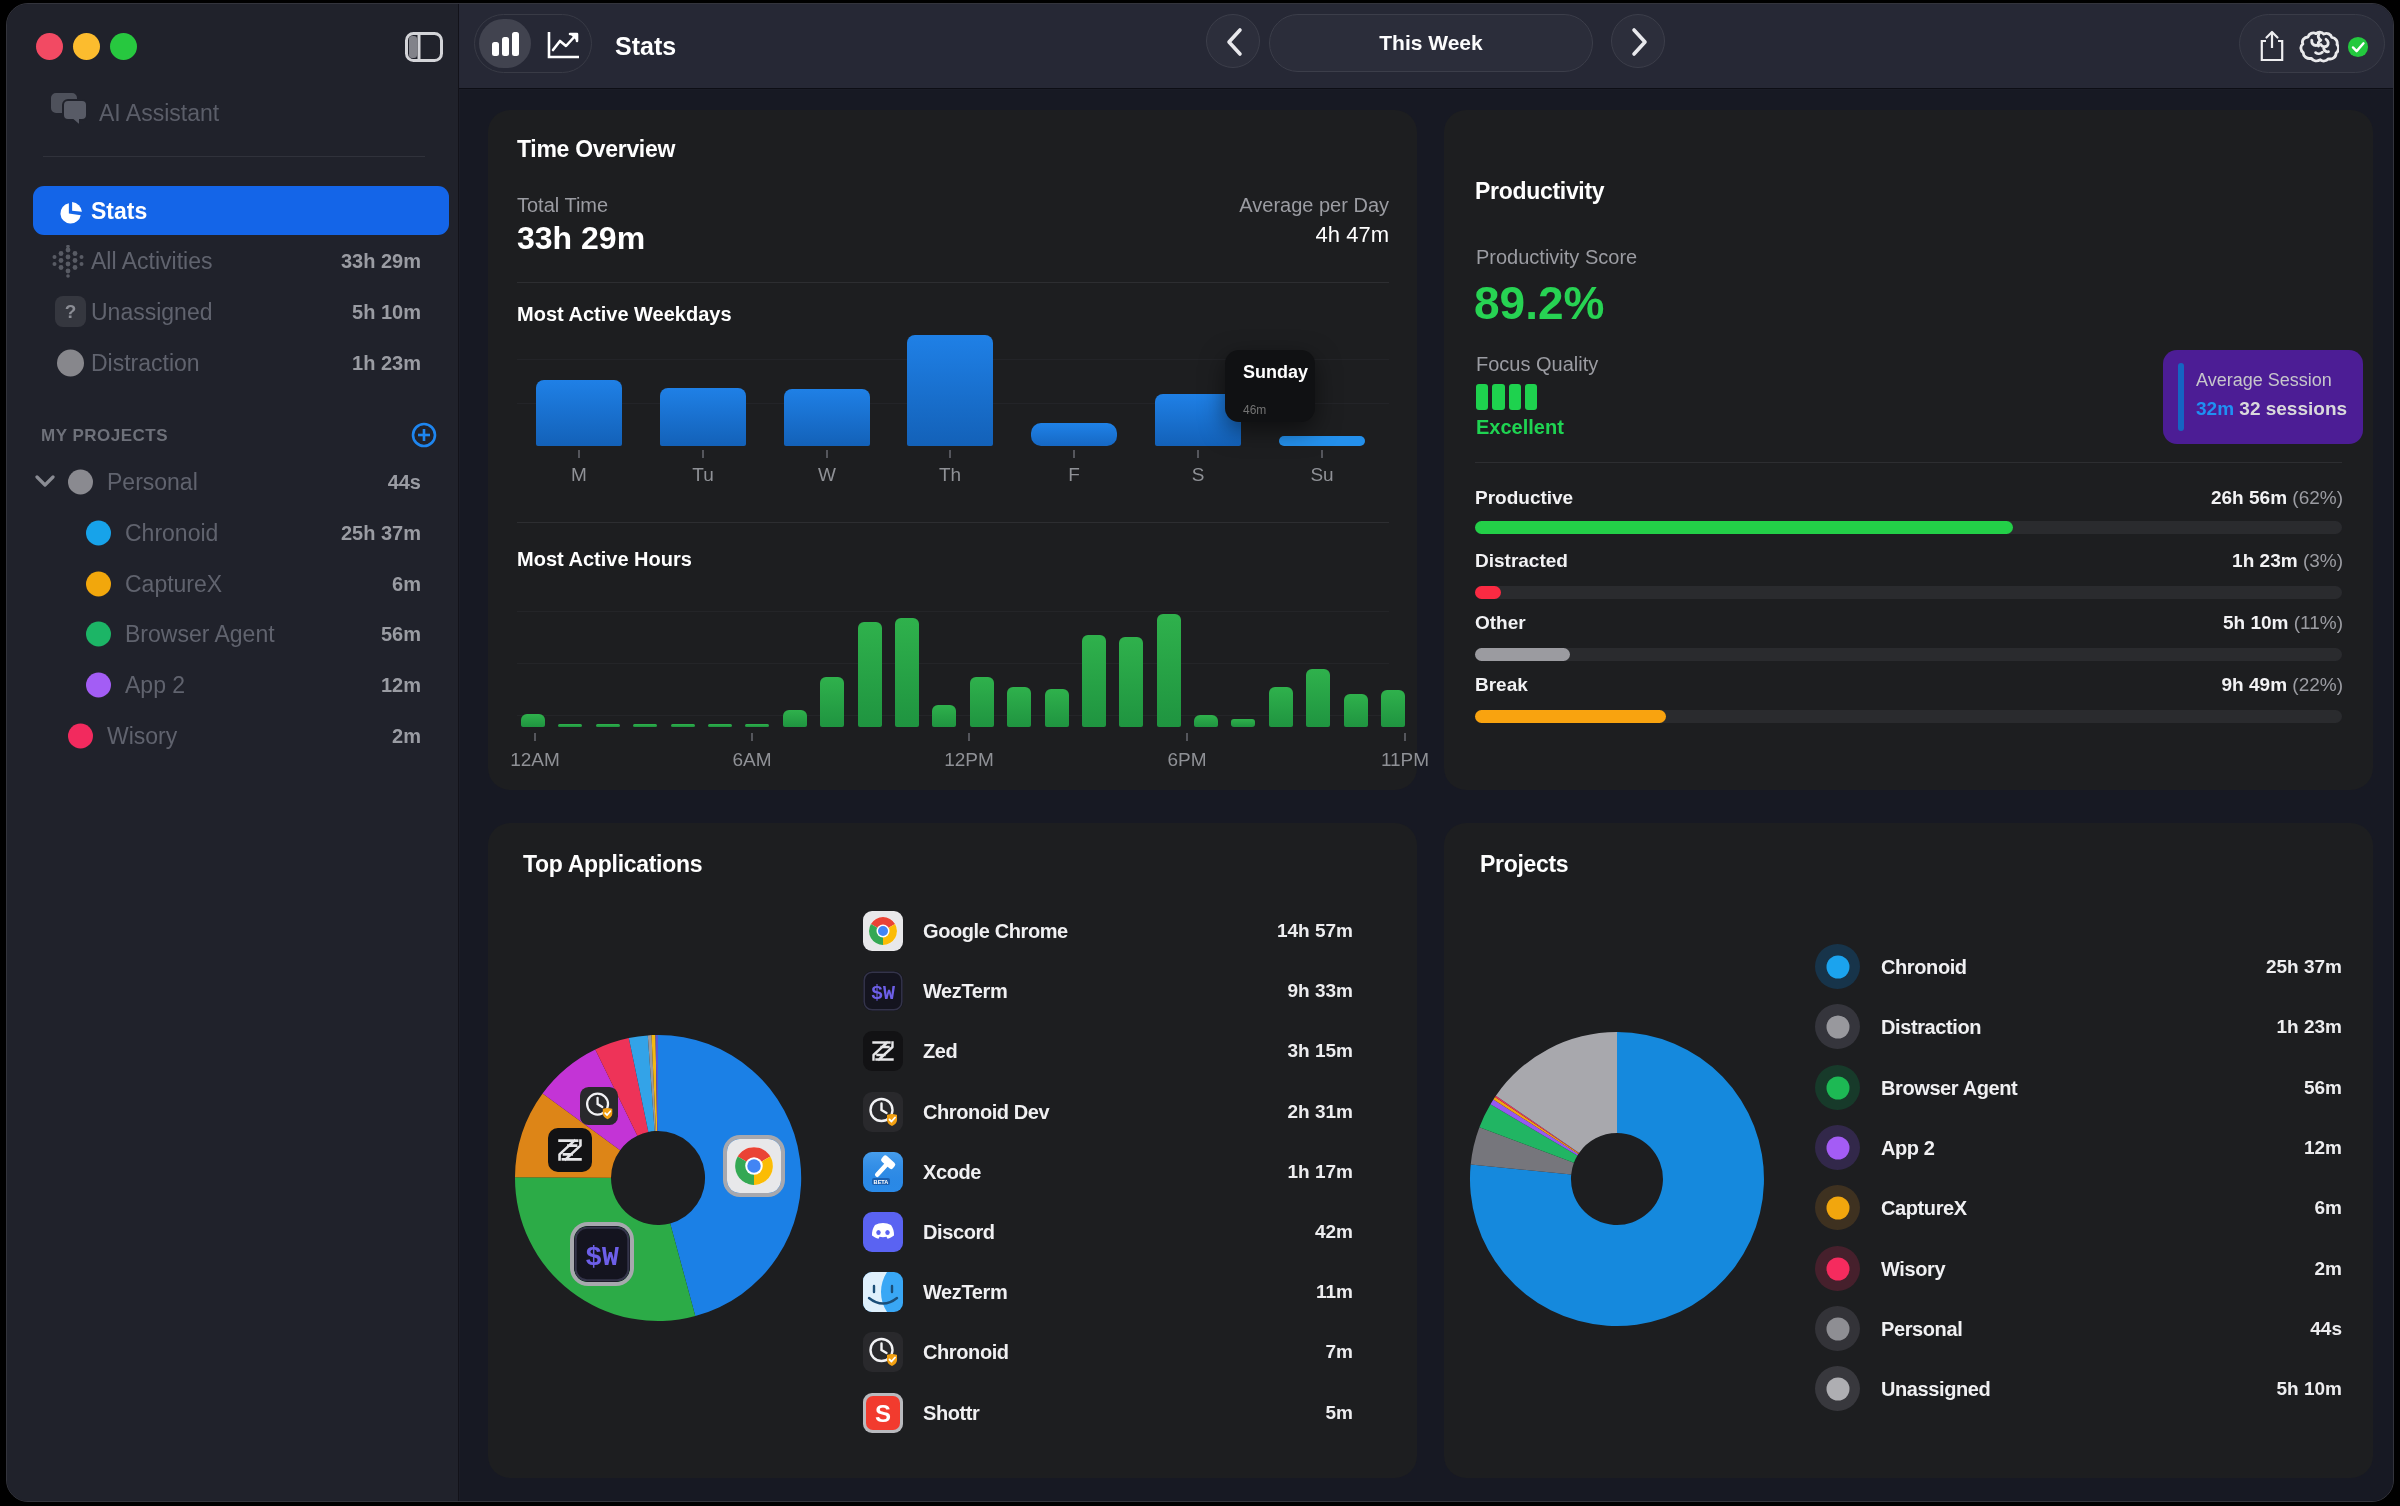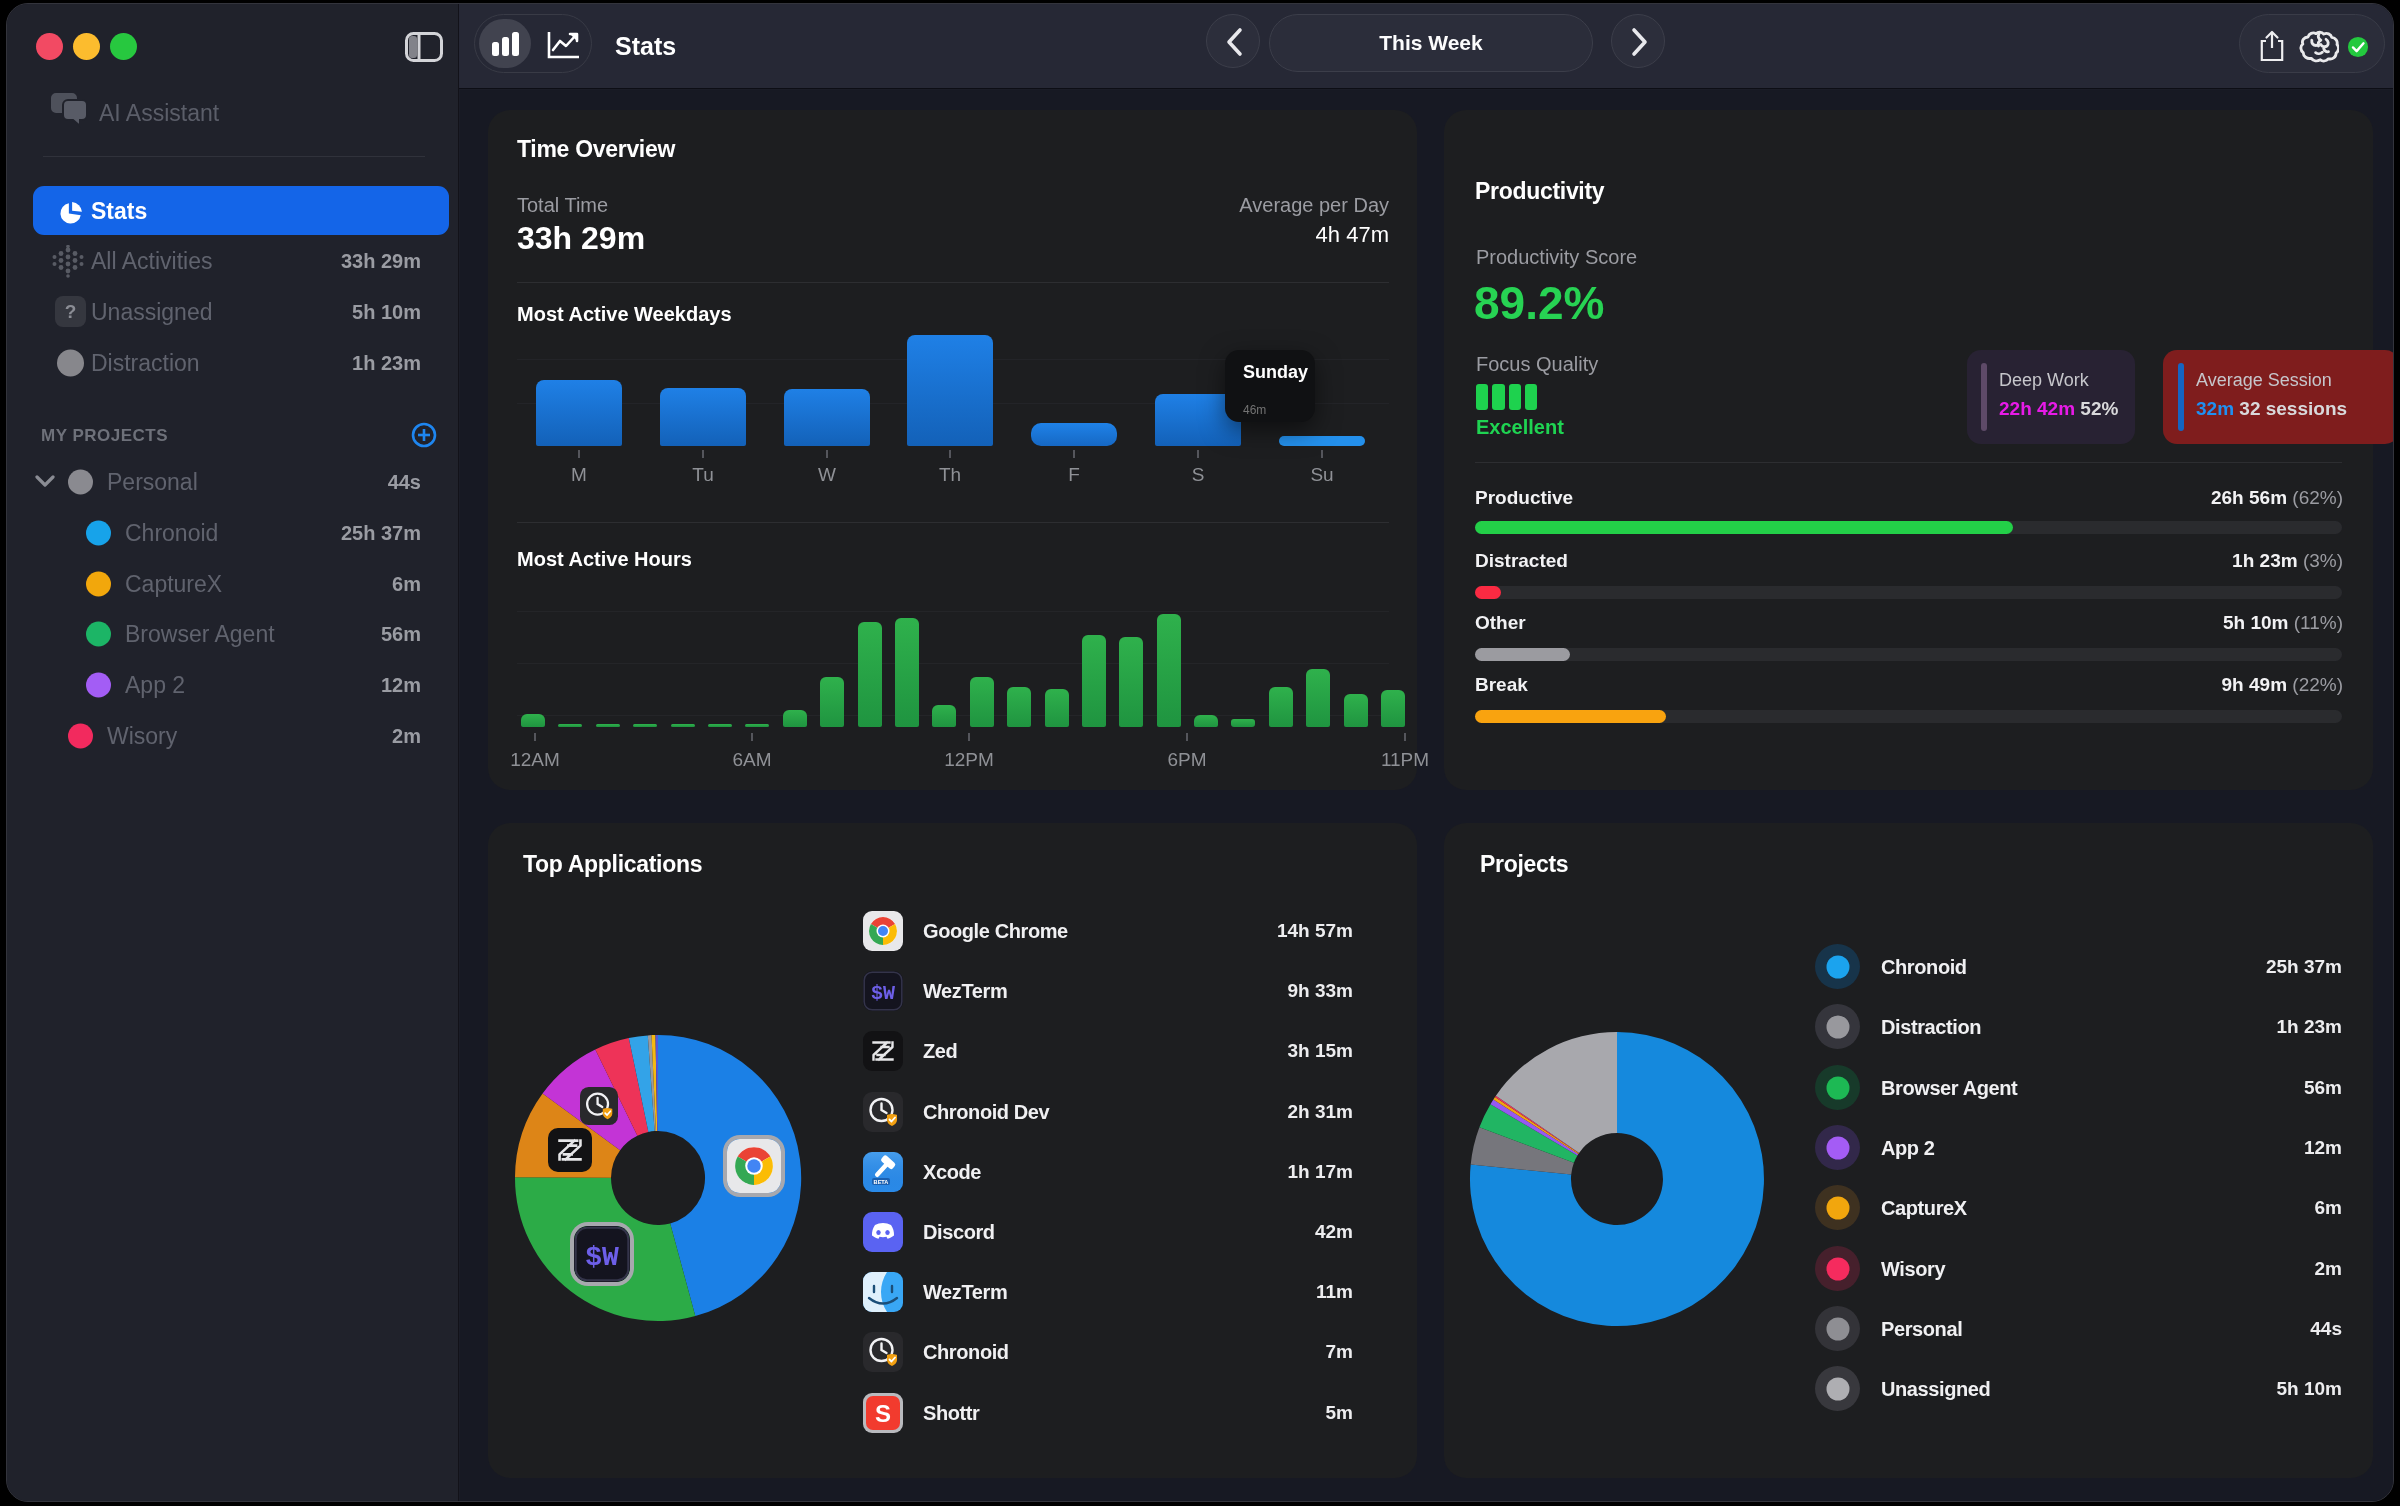--- a/index.html
+++ b/index.html
@@ -276,26 +276,21 @@
       <div class="abs" style="left:30px;top:166px;font-size:46px;font-weight:700;color:#27d353">89.2%</div>
       <div class="abs glabel" style="left:32px;top:243px;font-size:20px">Focus Quality</div>
       <div class="abs" style="left:32px;top:274px;width:61px;height:26px;display:flex;gap:4px">
         <div style="flex:1;background:#1ed24e;border-radius:3px"></div>
           <div style="flex:1;background:#1ed24e;border-radius:3px"></div>
           <div style="flex:1;background:#1ed24e;border-radius:3px"></div>
           <div style="flex:1;background:#1ed24e;border-radius:3px"></div>
       </div>
       <div class="abs" style="left:32px;top:306px;font-size:20px;font-weight:600;color:#1fd452">Excellent</div>
 
-      <div class="abs" style="left:523px;top:240px;width:168px;height:94px;background:#282233;border-radius:14px">
-        <div class="abs" style="left:14px;top:13px;width:6px;height:68px;border-radius:3px;background:#5e4a68"></div>
-        <div class="abs" style="left:32px;top:20px;font-size:18px;color:#c6c6cb">Deep Work</div>
-        <div class="abs" style="left:32px;top:48px;font-size:19px;font-weight:700;color:#e81ae8;white-space:nowrap">22h 42m <span style="color:#d9d9db">52%</span></div>
-      </div>
-      <div class="abs" style="left:719px;top:240px;width:236px;height:94px;background:#7f1d1d;border-radius:14px">
+      <div class="abs" style="left:719px;top:240px;width:200px;height:94px;background:#4c1d95;border-radius:14px">
         <div class="abs" style="left:15px;top:13px;width:6px;height:68px;border-radius:3px;background:#1565c2"></div>
         <div class="abs" style="left:33px;top:20px;font-size:18px;color:#c6c6cb">Average Session</div>
         <div class="abs" style="left:33px;top:48px;font-size:19px;font-weight:700;color:#1f90f2;white-space:nowrap">32m <span style="color:#d9d9db">32 sessions</span></div>
       </div>
       <div class="divider" style="left:31px;top:352px;width:867px"></div>
       <div id="prows">
       <div class="prow-label" style="left:31px;top:377px">Productive</div>
       <div class="prow-val" style="right:30px;top:377px"><span style="color:#f2f2f4;font-weight:700">26h 56m</span> <span style="color:#9b9ca2">(62%)</span></div>
       <div class="ptrack" style="left:31px;top:411px">
             <div class="pfill" style="width:538px;background:#23cf48"></div>

